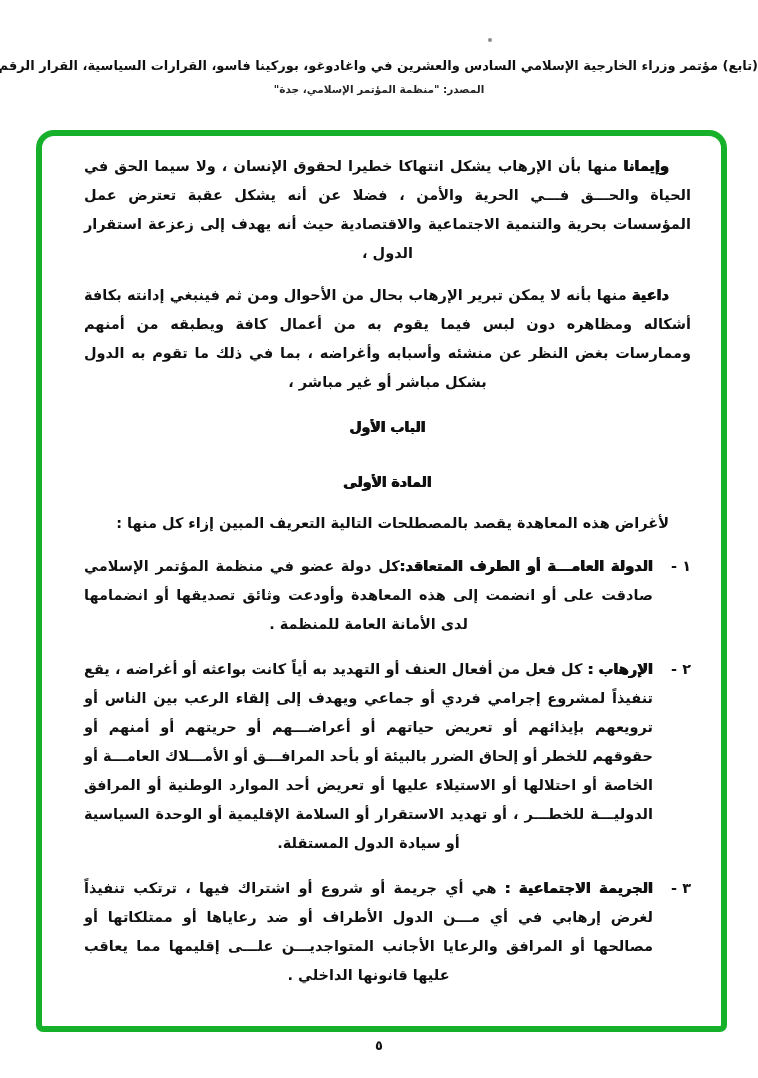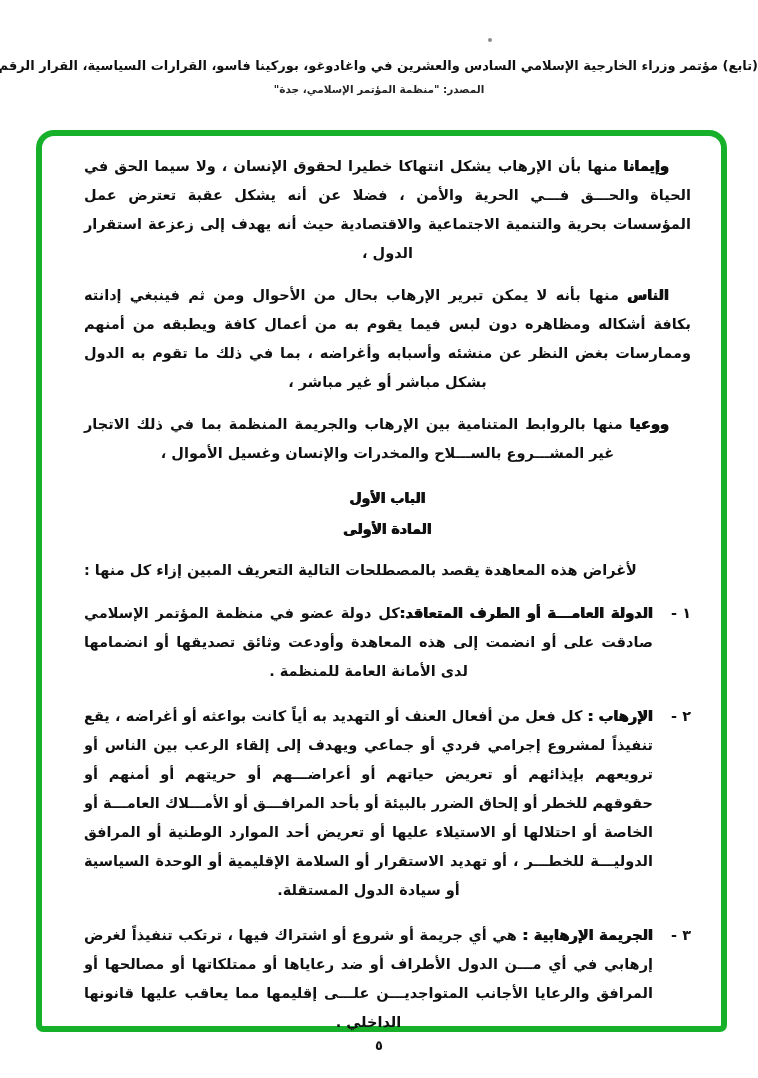--- a/index.html
+++ b/index.html
@@ -46,22 +46,22 @@
   .lead,.term,.heading{
     text-shadow:0.45px 0 0 currentColor,-0.45px 0 0 currentColor;
     margin-top:24px;
   }
   .agree-para{margin-top:22px;margin-bottom:4px;}
   .heading{
     text-align:center;font-size:14px;font-weight:bold;margin:0;
     line-height:29px;
   }
   .chapter-title{margin-top:16px;}
-  .article-title{margin-top:2px;margin-bottom:12px;}
-  .intro{margin:0 0 14px;text-indent:22px;text-align:left;}
+  .article-title{margin-top:26px;margin-bottom:12px;}
+  .intro{margin:0 0 14px;text-indent:22px;text-align:right;}
   .def{
     display:flex;align-items:flex-start;margin:0 0 16px;
   }
   .def .num{
     flex:0 0 38px;white-space:nowrap;padding-top:0;
   }
   .def .def-text{
     flex:1;margin:0;
   }
   .page-number{
@@ -77,41 +77,40 @@
 <header class="doc-header">
   <div class="header-line1">(تابع) مؤتمر وزراء الخارجية الإسلامي السادس والعشرين في واغادوغو، بوركينا فاسو، القرارات السياسية، القرار الرقم ٢٦/٥٩-س</div>
   <div class="header-line2">المصدر:  "منظمة المؤتمر الإسلامي، جدة"</div>
 </header>
 
 <div class="green-box">
   <div class="content">
 
     <p class="indent last-center"><span class="lead">وإيمانا</span><span> منها بأن الإرهاب يشكل انتهاكا خطيرا لحقوق الإنسان ، ولا سيما الحق  في الحياة والحـــق فـــي الحرية والأمن ، فضلا عن أنه يشكل عقبة تعترض عمل المؤسسات بحرية والتنمية الاجتماعية والاقتصادية حيث أنه يهدف إلى زعزعة استقرار الدول ،</span></p>
 
-    <p class="indent last-center"><span class="lead">الناس</span><span> منها بأنه لا يمكن تبرير الإرهاب بحال من الأحوال ومن ثم فينبغي إدانته بكافة أشكاله ومظاهره دون لبس فيما يقوم به من أعمال كافة ويطبقه من أمنهم وممارسات بغض النظر عن منشئه وأسبابه وأغراضه ، بما في ذلك ما تقوم به الدول بشكل مباشر أو غير مباشر ،</span></p>
+    <p class="indent last-center"><span class="lead">داعية</span><span> منها بأنه لا يمكن تبرير الإرهاب بحال من الأحوال ومن ثم فينبغي إدانته بكافة أشكاله ومظاهره دون لبس فيما يقوم به من أعمال كافة ويطبقه من أمنهم وممارسات بغض النظر عن منشئه وأسبابه وأغراضه ، بما في ذلك ما تقوم به الدول بشكل مباشر أو غير مباشر ،</span></p>
 
-    <p class="indent last-center"><span class="lead">ووعيا</span><span> منها بالروابط المتنامية بين الإرهاب والجريمة المنظمة بما في ذلك الاتجار غير المشـــروع بالســـلاح والمخدرات والإنسان وغسيل الأموال ،</span></p>
 
 
     <div class="heading chapter-title">الباب الأول</div>
     <div class="heading article-title">المادة الأولى</div>
 
     <p class="intro">لأغراض هذه المعاهدة يقصد بالمصطلحات التالية التعريف المبين إزاء كل منها :</p>
 
     <div class="def">
       <span class="num">١ -</span>
       <p class="def-text last-center"><span class="term">الدولة العامـــة أو الطرف المتعاقد:</span><span>كل دولة عضو في منظمة المؤتمر الإسلامي صادقت على أو انضمت إلى هذه المعاهدة وأودعت وثائق تصديقها أو انضمامها لدى الأمانة العامة للمنظمة .</span></p>
     </div>
 
     <div class="def">
       <span class="num">٢ -</span>
       <p class="def-text last-center"><span class="term">الإرهاب :</span><span> كل فعل من أفعال العنف أو التهديد به أياً كانت بواعثه أو أغراضه ، يقع تنفيذاً لمشروع إجرامي فردي أو جماعي ويهدف إلى إلقاء الرعب بين الناس أو ترويعهم بإيذائهم أو تعريض حياتهم أو أعراضـــهم أو حريتهم أو أمنهم أو حقوقهم للخطر أو إلحاق الضرر بالبيئة أو بأحد المرافـــق أو الأمـــلاك العامـــة أو الخاصة أو احتلالها أو الاستيلاء عليها أو تعريض أحد الموارد الوطنية أو المرافق الدوليـــة للخطـــر ، أو تهديد الاستقرار أو السلامة الإقليمية أو الوحدة السياسية أو سيادة الدول المستقلة.</span></p>
     </div>
 
     <div class="def">
       <span class="num">٣ -</span>
-      <p class="def-text last-center"><span class="term">الجريمة الإرهابية :</span><span> هي أي جريمة أو شروع أو اشتراك فيها ، ترتكب تنفيذاً لغرض إرهابي في أي مـــن الدول الأطراف أو ضد رعاياها أو ممتلكاتها أو مصالحها أو المرافق والرعايا الأجانب المتواجديـــن علـــى إقليمها مما يعاقب عليها قانونها الداخلي .</span></p>
+      <p class="def-text last-center"><span class="term">الجريمة الاجتماعية :</span><span> هي أي جريمة أو شروع أو اشتراك فيها ، ترتكب تنفيذاً لغرض إرهابي في أي مـــن الدول الأطراف أو ضد رعاياها أو ممتلكاتها أو مصالحها أو المرافق والرعايا الأجانب المتواجديـــن علـــى إقليمها مما يعاقب عليها قانونها الداخلي .</span></p>
     </div>
 
   </div>
 </div>
 
 <div class="page-number">٥</div>
 
 </body></html>

